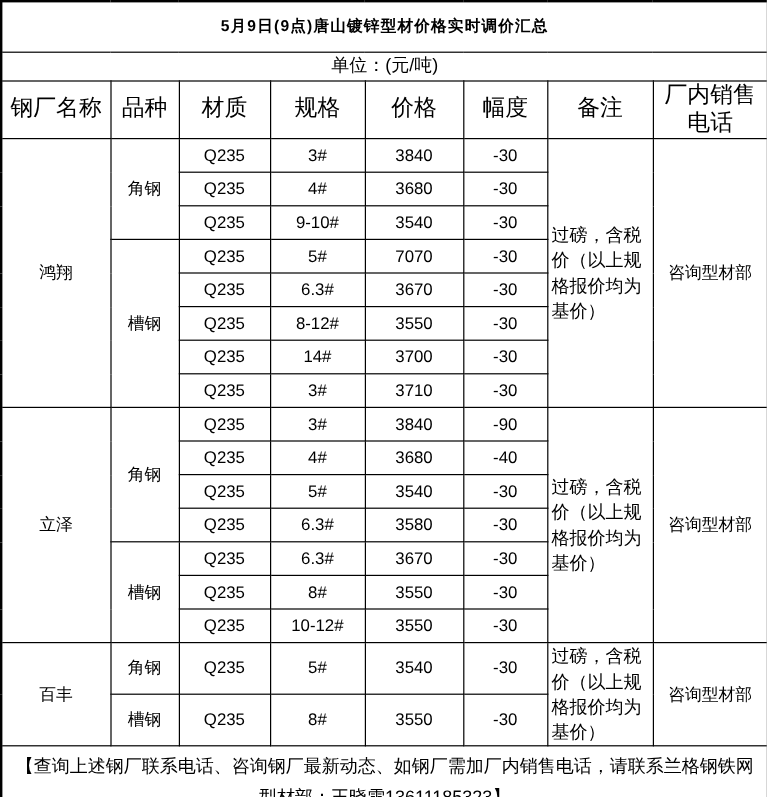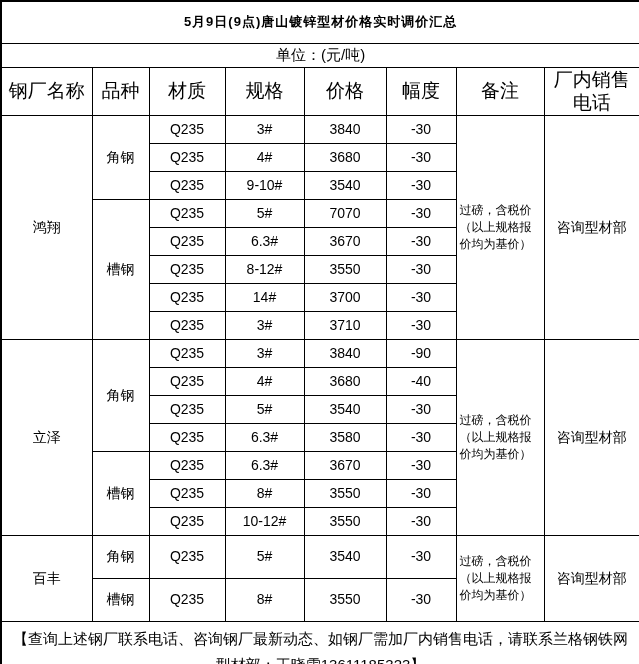--- a/index.html
+++ b/index.html
@@ -27,21 +27,21 @@
   tr.r-head  { height: 30px; }
   tr.r-data  { height: 28px; }
   tr.r-tall  { height: 43px; }
   tr.r-foot  { height: 61px; }
   td.title  { font-size: 13px; font-weight: bold; letter-spacing: 1px; }
   td.unit   { font-size: 15px; }
   tr.r-head td { font-size: 19px; }
   td.remark {
     text-align: left;
     padding: 0 3px;
-    font-size: 12px;
+    font-size: 15px;
     line-height: 1.4;
   }
   td.footer {
     font-size: 15px;
     padding: 2px 8px;
     line-height: 1.7;
   }
 </style>
 </head>
 <body>

